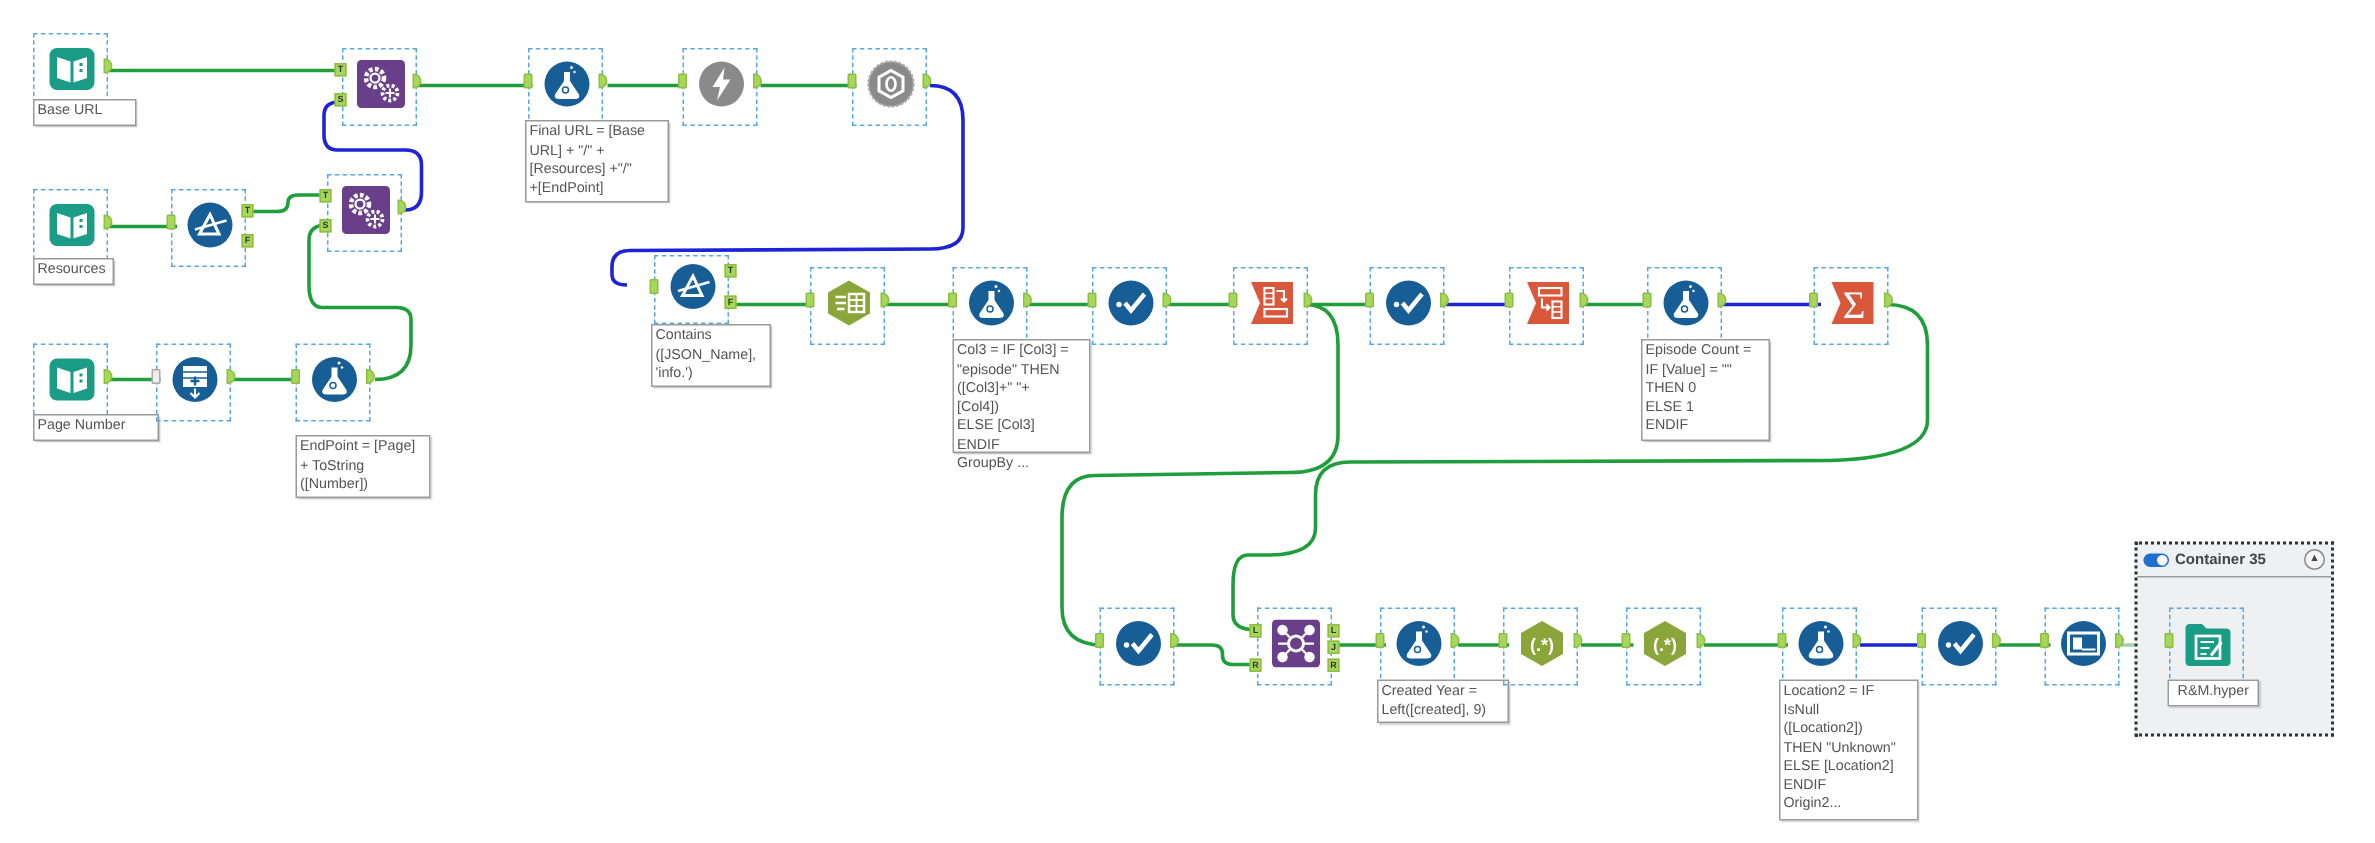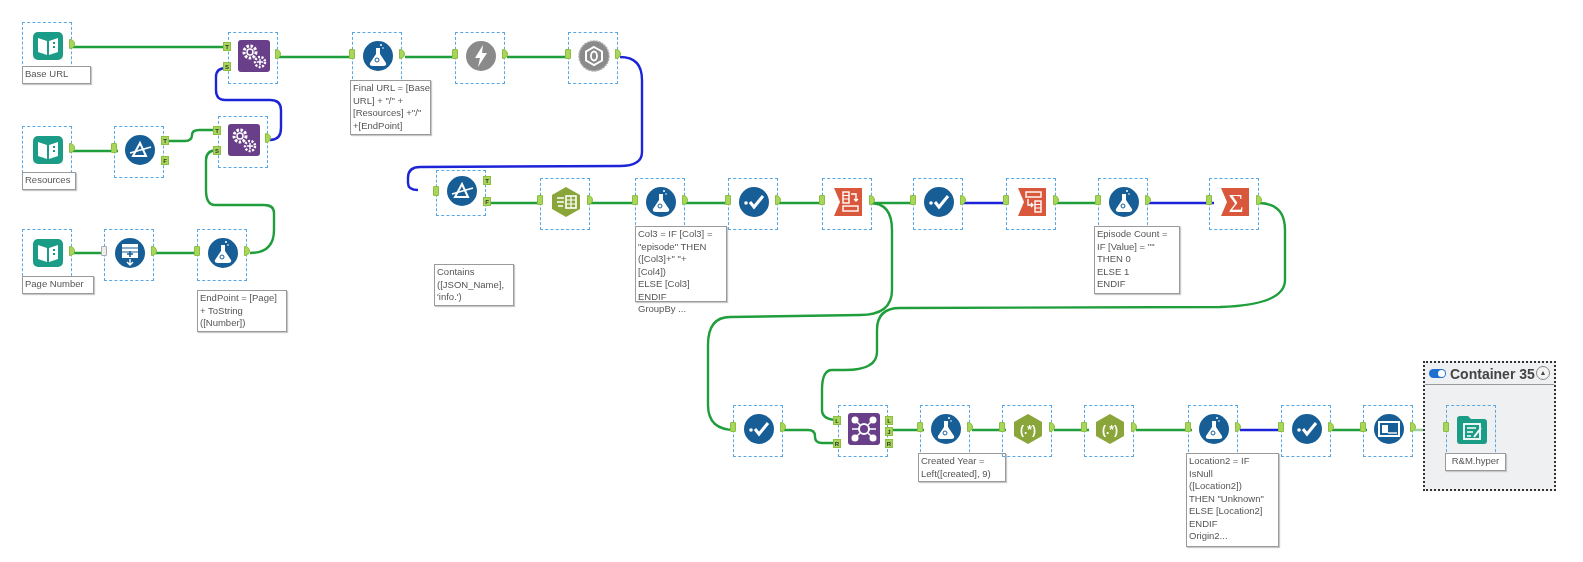--- a/index.html
+++ b/index.html
@@ -10,21 +10,21 @@
   .icon{position:absolute;left:9px;top:7px;width:32px;height:32px;}
   .anchor{position:absolute;width:6px;height:10px;background:#a8d65a;border:1px solid #8cbf3f;box-sizing:border-box;}
   .anchor.in{left:-4px;top:16px;border-radius:1px;}
   .anchor.out{right:-4px;top:16px;border-radius:0 5px 5px 0;}
   .anchor.lbl{width:8px;height:9px;font-size:6px;line-height:8px;text-align:center;color:#333;font-weight:bold;font-family:"Liberation Sans",sans-serif;}
   .annot{position:absolute;background:#fff;border:1.5px solid #9a9a9a;box-shadow:1px 1px 1px #c8c8c8;font-size:9.5px;line-height:12.5px;color:#555;padding:1px 2px;box-sizing:border-box;white-space:pre;font-family:"Liberation Sans",sans-serif;}
   .container{position:absolute;left:1423px;top:361px;width:133px;height:130px;border:2px dotted #333;background:#eef0f2;box-sizing:border-box;}
   .container-head{position:absolute;left:0;top:0;right:0;height:21px;border-bottom:1px solid #999;display:flex;align-items:center;}
   .toggle{width:17px;height:9px;border-radius:5px;background:#1e6fd0;margin-left:4px;position:relative;}
   .toggle::after{content:"";position:absolute;right:1px;top:1px;width:7px;height:7px;border-radius:50%;background:#fff;}
-  .container-title{font-size:14px;font-weight:bold;color:#444;margin-left:4px;}
+  .container-title{font-size:10px;font-weight:bold;color:#444;margin-left:4px;}
   .collapse-btn{position:absolute;right:4px;top:3px;width:12px;height:12px;border-radius:50%;border:1px solid #888;background:#f4f4f4;font-size:7px;line-height:12px;text-align:center;color:#444;}
 </style>
 </head>
 <body>
 
 <div id="canvas">
 
 <svg id="wires" viewBox="0 0 1583 562">
   <g fill="none" stroke-width="2.4">
     <path stroke="#1f9e3b" d="M72,47 L226,47"></path>
@@ -83,21 +83,21 @@
 
 <div class="tool" style="left:22px;top:229px;">
   <svg class="icon" viewBox="0 0 32 32">
         <rect x="1" y="2" width="30" height="28" rx="5" fill="#1b9c86"></rect>
         <path d="M6 8 L15 11 L15 25 L6 22Z M17 11 L26 8 L26 22 L17 25Z" fill="#fff"></path>
         <rect x="21" y="12" width="2" height="2" fill="#1b9c86"></rect>
         <rect x="21" y="16" width="2" height="2" fill="#1b9c86"></rect>
       </svg>
   <div class="anchor out"></div>
 </div>
-<div class="annot" style="left:22px;top:276px;width:72px;height:18px;">Page Number</div>
+<div class="annot" style="left:22px;top:276px;width:84px;height:18px;">Page Number</div>
 
 <div class="tool" style="left:114px;top:126px;">
   <svg class="icon" viewBox="0 0 32 32">
         <circle cx="16" cy="16" r="15" fill="#185e96"></circle>
         <path d="M9 22 L16 9 L22 22Z" fill="none" stroke="#fff" stroke-width="2"></path>
         <path d="M6 19 L27 13" stroke="#fff" stroke-width="1.6"></path>
       </svg>
   <div class="anchor in"></div>
   <div class="anchor lbl" style="right:-6px;top:9px;">T</div>
   <div class="anchor lbl" style="right:-6px;top:29px;">F</div>
@@ -160,21 +160,21 @@
   <svg class="icon" viewBox="0 0 32 32">
         <circle cx="16" cy="16" r="15" fill="#185e96"></circle>
         <path d="M13 8h6M14 8v6L8 23q-1 3 3 3h10q4 0 3-3L18 14V8" fill="#fff"></path>
         <circle cx="15" cy="20" r="2" fill="none" stroke="#185e96" stroke-width="1"></circle>
         <circle cx="19" cy="5" r="1" fill="#fff"></circle>
         <circle cx="21" cy="8" r="0.8" fill="#fff"></circle>
       </svg>
   <div class="anchor in"></div>
   <div class="anchor out"></div>
 </div>
-<div class="annot" style="left:350px;top:80px;width:81px;height:55px;">Final URL = [Base
+<div class="annot" style="left:350px;top:80px;width:96px;height:55px;">Final URL = [Base
 URL] + "/" +
 [Resources] +"/"
 +[EndPoint]</div>
 
 <div class="tool" style="left:455px;top:32px;">
   <svg class="icon" viewBox="0 0 32 32">
         <circle cx="16" cy="16" r="15" fill="#8a8a8a"></circle>
         <path d="M18 5 L10 18 L15 18 L13 27 L22 13 L17 13 Z" fill="#fff"></path>
       </svg>
   <div class="anchor in"></div>
@@ -194,21 +194,21 @@
 <div class="tool" style="left:436px;top:170px;height:46px;">
   <svg class="icon" style="top:4px;" viewBox="0 0 32 32">
         <circle cx="16" cy="16" r="15" fill="#185e96"></circle>
         <path d="M9 22 L16 9 L22 22Z" fill="none" stroke="#fff" stroke-width="2"></path>
         <path d="M6 19 L27 13" stroke="#fff" stroke-width="1.6"></path>
       </svg>
   <div class="anchor in" style="top:15px;"></div>
   <div class="anchor lbl" style="right:-6px;top:5px;">T</div>
   <div class="anchor lbl" style="right:-6px;top:26px;">F</div>
 </div>
-<div class="annot" style="left:434px;top:216px;width:80px;height:42px;margin-top:48px;">Contains
+<div class="annot" style="left:434px;top:216px;width:80px;height:42px;">Contains
 ([JSON_Name],
 'info.')</div>
 
 <div class="tool" style="left:540px;top:178px;">
   <svg class="icon" viewBox="0 0 32 32">
         <path d="M16 1 L30 9 L30 23 L16 31 L2 23 L2 9 Z" fill="#8aa63b"></path>
         <path d="M7 12h7M7 16h7M8 20h5" stroke="#fff" stroke-width="1.6"></path>
         <rect x="16" y="10" width="10" height="12" fill="none" stroke="#fff" stroke-width="1.6"></rect>
         <path d="M16 14h10M16 18h10M21 10v12" stroke="#fff" stroke-width="1.2"></path>
       </svg>

